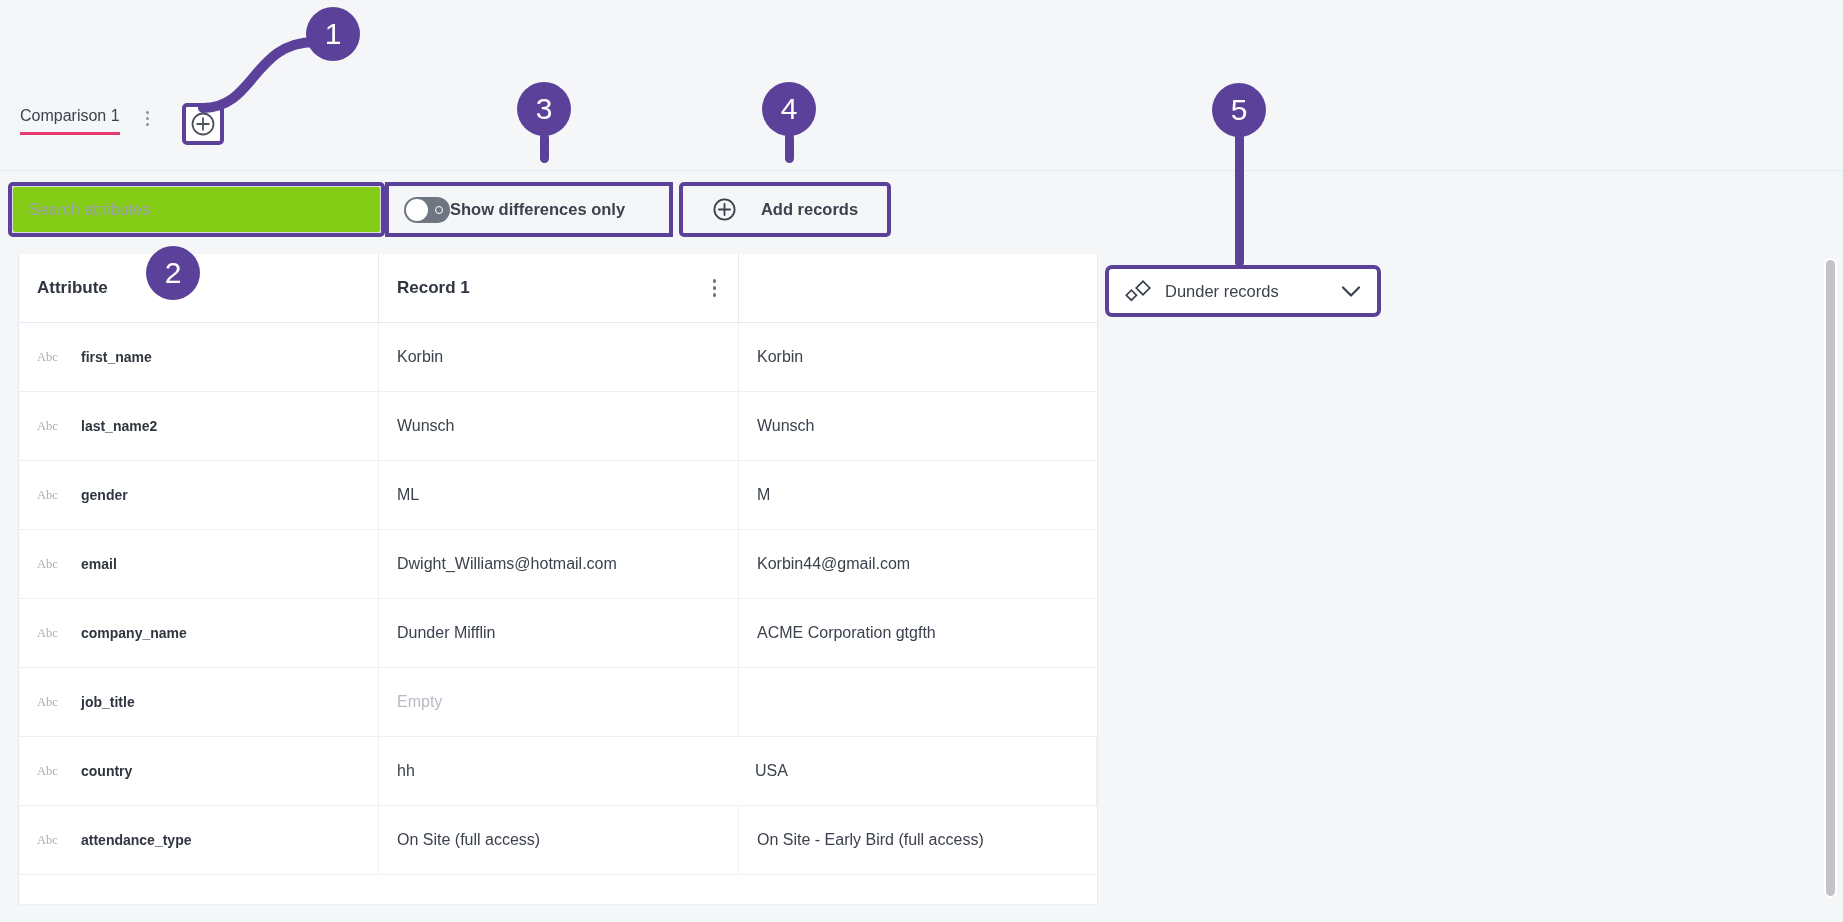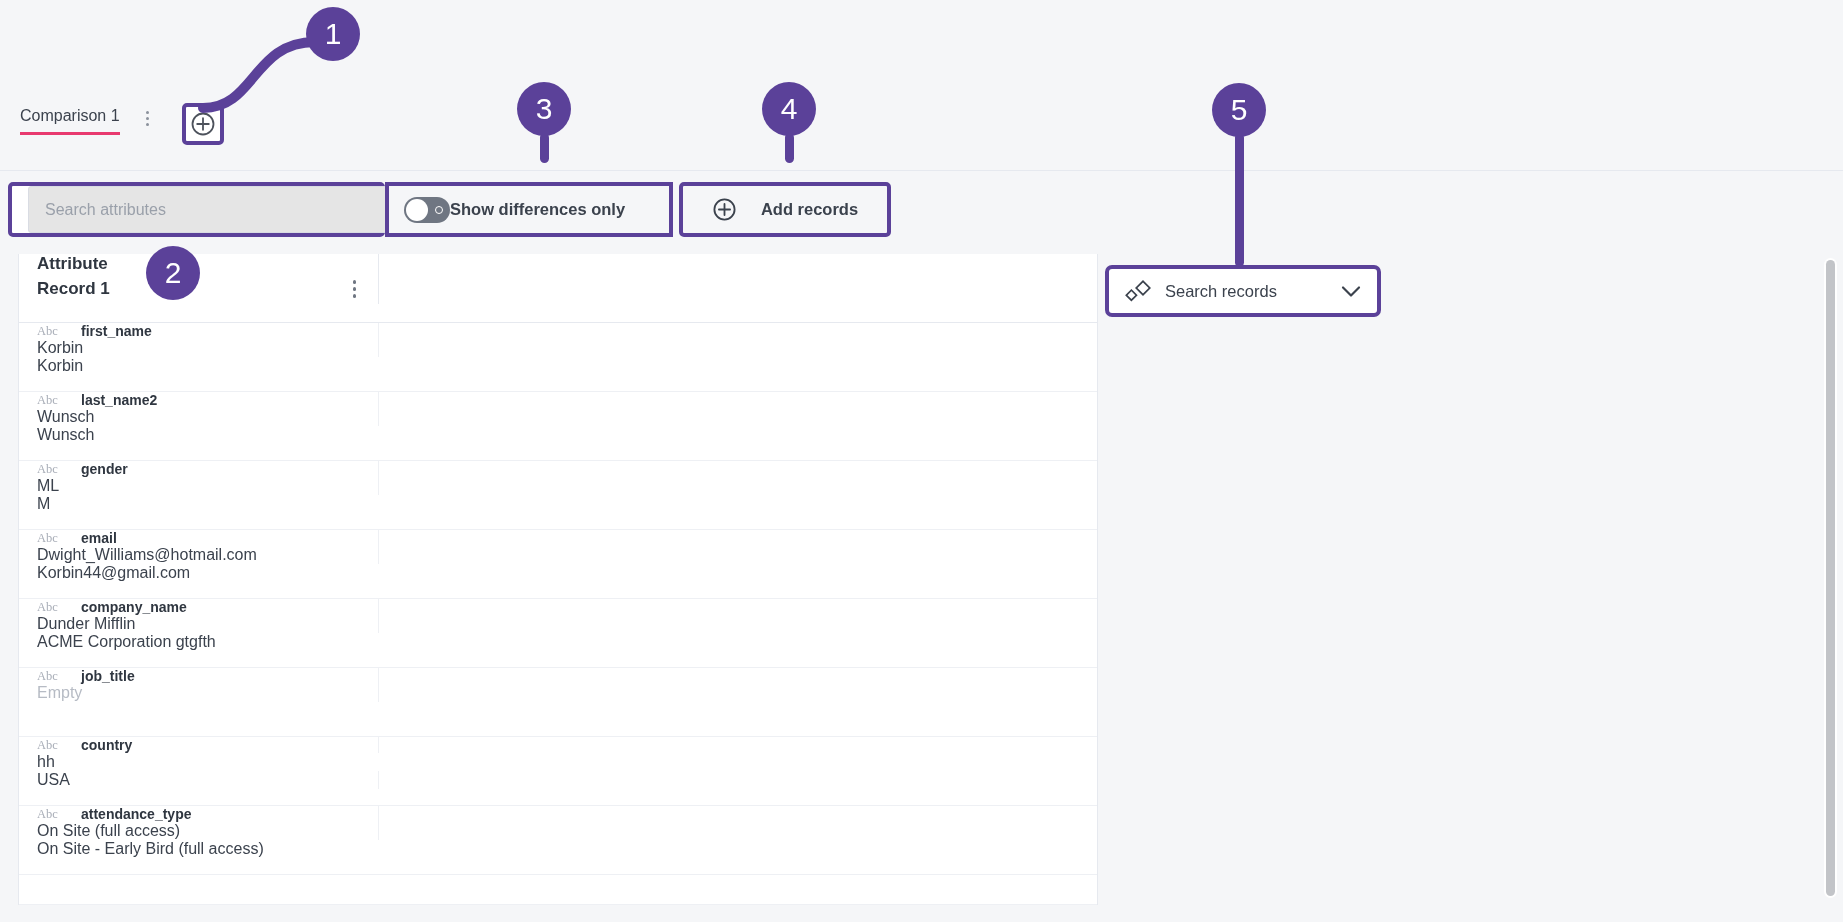--- a/index.html
+++ b/index.html
@@ -110,27 +110,26 @@
     left: 8px; top: 11px;
     width: 377px; height: 55px;
     border: 4px solid #5b4199;
     border-radius: 5px;
     background: #ffffff;
   }
   .search-input {
     width: 100%; height: 100%;
     border: 1px solid #d9dce3;
     border-radius: 3px;
-    background: #e5e5e5;
+    background: #84cc16;
     padding: 0 16px;
     font-size: 16px;
     font-family: "Liberation Sans", sans-serif;
     color: #3b424d;
     outline: none;
-    margin-left: 16px;
   }
   .search-input::placeholder { color: #9aa0aa; }
 
   .toggle-wrap {
     position: absolute;
     left: 385px; top: 11px;
     width: 288px; height: 55px;
     border: 4px solid #5b4199;
     background: #f5f6f8;
     display: flex;
@@ -192,21 +191,20 @@
     left: 18px; top: 254px;
     width: 1080px;
     background: #ffffff;
     border-left: 1px solid #e6e9ef;
     border-right: 1px solid #e6e9ef;
   }
   .trow {
     display: flex;
     height: 69px;
     border-bottom: 1px solid #eef0f4;
-    flex-direction: column;
   }
   .trow.header {
     height: 69px;
     border-bottom: 1px solid #e6e9ef;
   }
   .tcell {
     display: flex;
     align-items: center;
     padding: 0 18px;
     font-size: 16px;
@@ -431,21 +429,21 @@
         </div>
       </div>
     <div class="table-tail"></div>
   </div>
 
   <div class="merge-wrap">
     <svg width="26" height="22" viewBox="0 0 26 22">
       <rect x="2.8" y="11.6" width="7.2" height="7.2" transform="rotate(45 6.4 15.2)" stroke="#3b424d" stroke-width="1.7" fill="none"></rect>
       <rect x="13.2" y="3.2" width="9.6" height="9.6" transform="rotate(45 18 8)" stroke="#3b424d" stroke-width="1.7" fill="none"></rect>
     </svg>
-    <div class="merge-label">Search records</div>
+    <div class="merge-label">Dunder records</div>
     <svg width="20" height="13" viewBox="0 0 20 13">
       <path d="M2 2.5 L10 10.5 L18 2.5" stroke="#3b424d" stroke-width="2.2" fill="none" stroke-linecap="round" stroke-linejoin="round"></path>
     </svg>
   </div>
 
   <div class="vscroll-track">
     <div class="vscroll-thumb"></div>
   </div>
 
   <svg class="curve" style="left:195px; top:30px;" width="150" height="90" viewBox="0 0 150 90">

